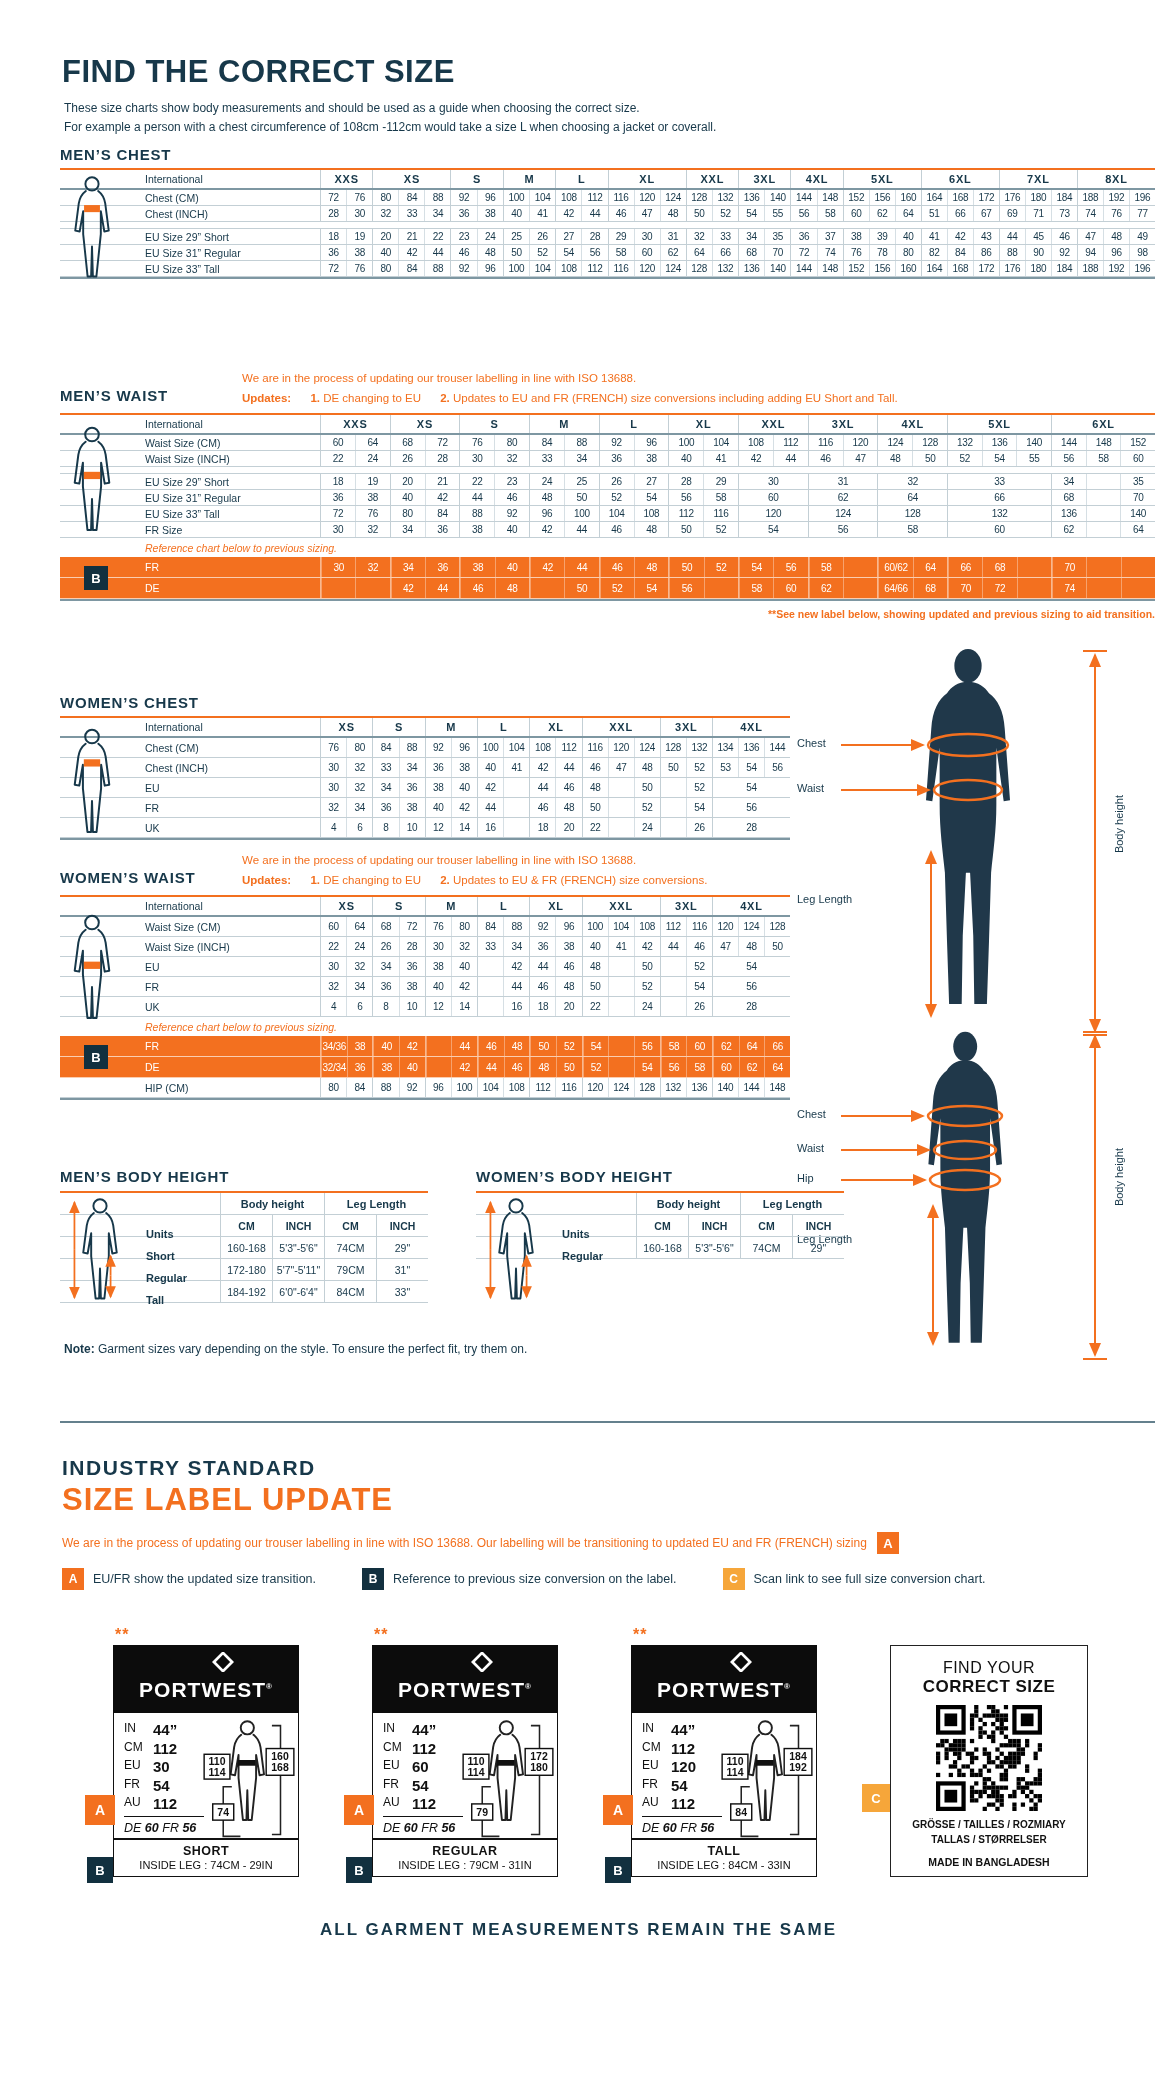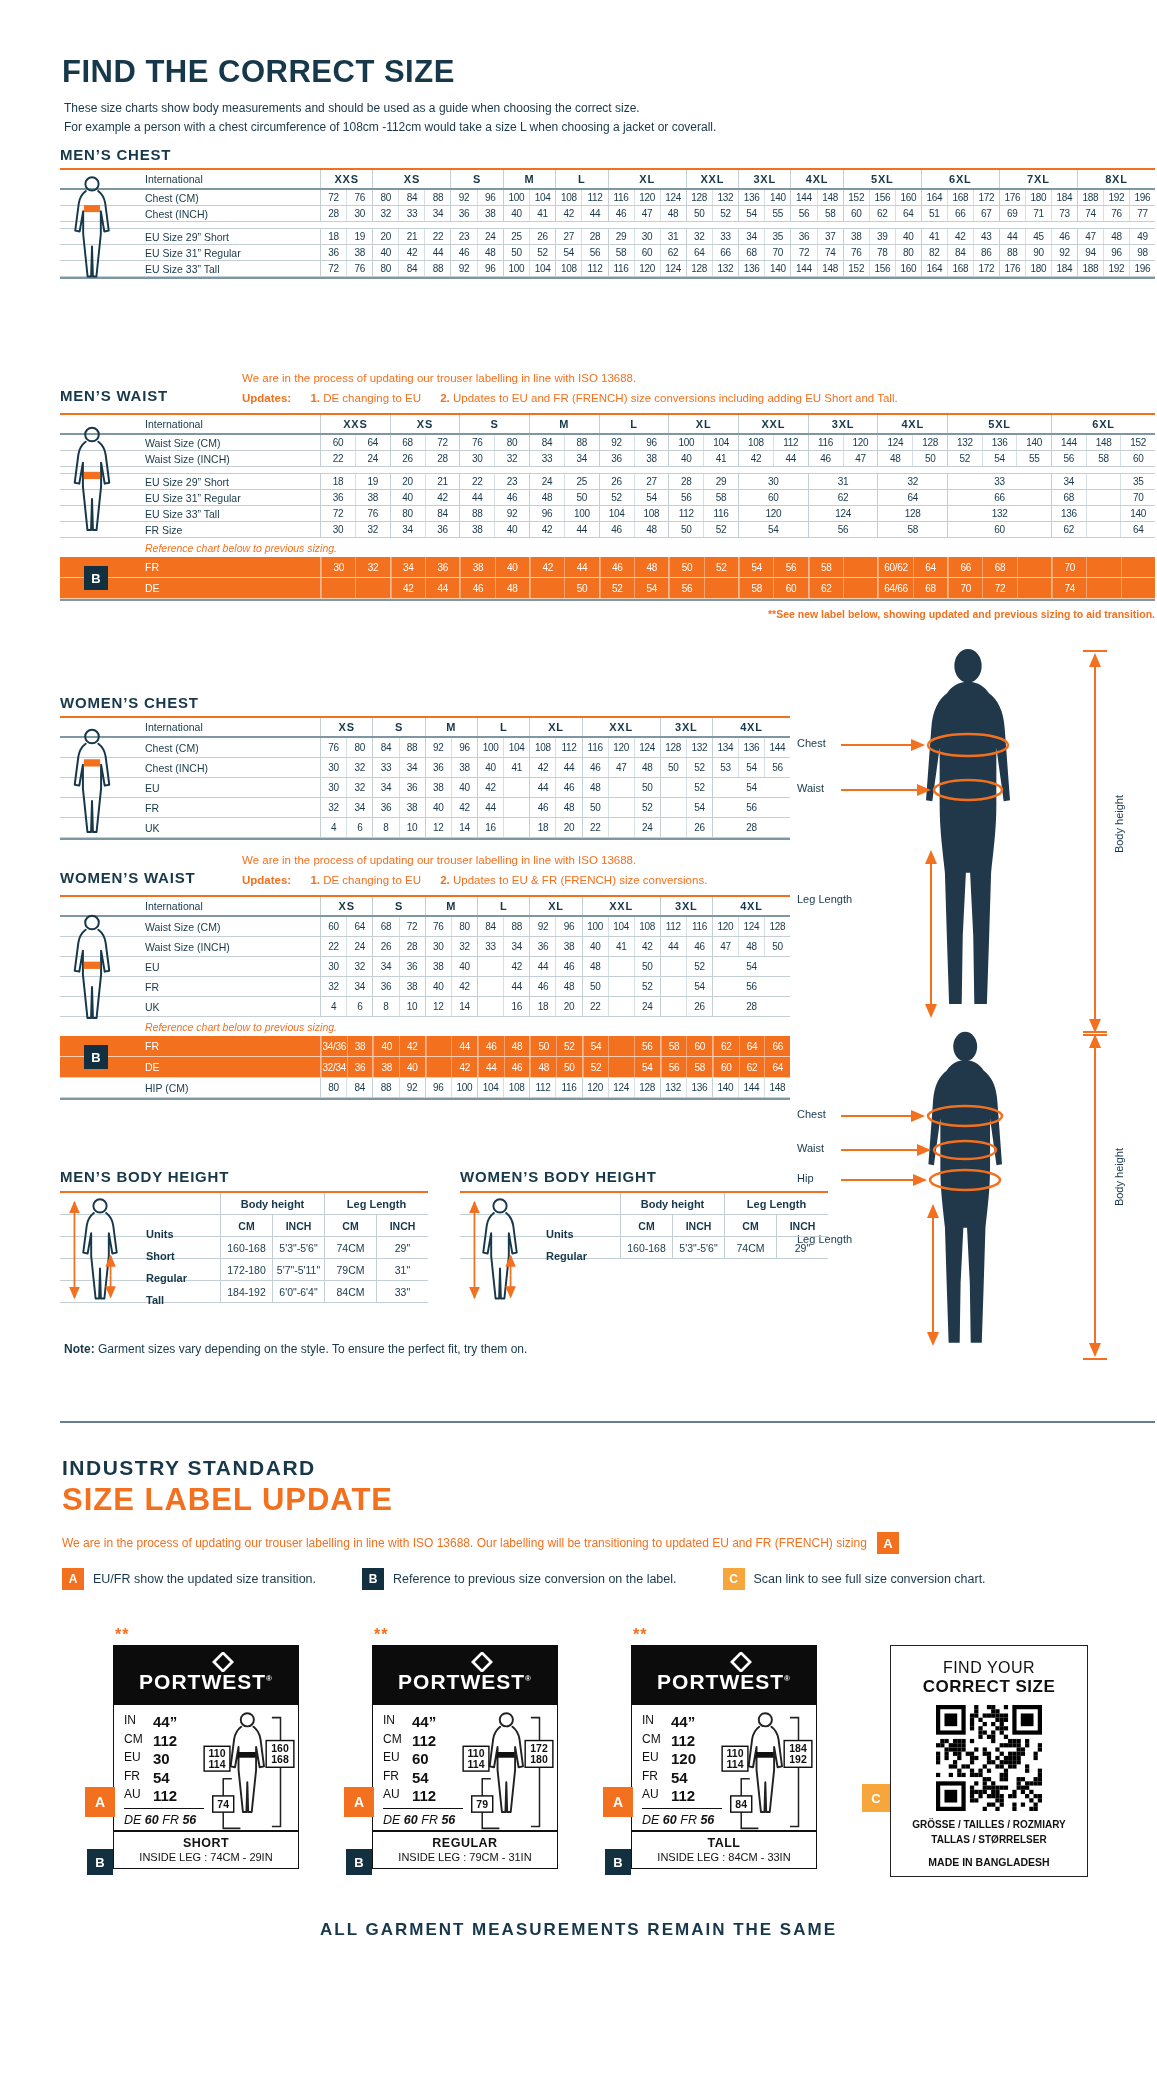--- a/index.html
+++ b/index.html
@@ -40,21 +40,21 @@
   .t-row.orange .t-label,.t-row.orange .t-cell{color:#fff;}
   .t-row.orange .t-group{border-left:1px solid rgba(255,255,255,.5);}
   .t-row.orange .t-cell{border-left:1px solid rgba(255,255,255,.35); font-size:10px;}
   .b-badge{position:absolute; left:-197px; top:50%; transform:translateY(-50%);}
   
   .badge{width:24px; height:24px; display:inline-flex; align-items:center; justify-content:center;
          color:#fff; font-weight:bold; font-size:13px; flex:none;}
   .badge-a{background:var(--orange);} .badge-b{background:#12303f;} .badge-c{background:var(--amber);}
   .orange-rows .b-badge{position:absolute; left:24px; top:50%; transform:translateY(-50%);}
   
-  .bh-wrap{display:flex;}
+  .bh-wrap{display:flex;gap:16px;}
   .bh-block{width:368px; flex:none;}
   .bh-block.right{margin-left:32px;}
   .bh-table{position:relative; border-top:2.5px solid var(--orange); margin-top:6px;}
   .bh-row{display:flex; height:22px; border-bottom:1px solid var(--line); align-items:stretch;}
   .bh-label{width:160px; flex:none; display:flex; align-items:center; padding-left:86px;
             font-size:11px; font-weight:bold; color:var(--navy); white-space:nowrap;margin-top:16px;}
   .bh-cell,.bh-gcell{flex:1; display:flex; align-items:center; justify-content:center;
             font-size:10.5px; color:var(--navy); border-left:1px solid var(--line);}
   .bh-gcell{flex:2; font-weight:bold; font-size:11px;}
   .bh-units .bh-cell{font-weight:bold;}
@@ -75,21 +75,21 @@
   .lu-para .badge{margin-left:10px; width:22px; height:22px;}
   .legend{margin-top:14px; display:flex; align-items:center;}
   .lg-item{display:flex; align-items:center; margin-right:46px;}
   .lg-item .badge{width:22px; height:22px; font-size:12px;}
   .lg-text{margin-left:9px; font-size:12.5px; color:var(--navy);}
   
   #cards-row{left:113px; top:1626px; display:flex; align-items:flex-start;}
   .card-wrap{position:relative; padding-top:19px; margin-right:73px;}
   .card-stars{position:absolute; top:0; left:2px; color:var(--orange); font-weight:bold; font-size:16px; letter-spacing:1px;}
   .card{width:186px; position:relative;}
-  .card-head{height:60px; background:#0c0c0c; position:relative;}
+  .card-head{height:68px; background:#0c0c0c; position:relative;}
   .pw-diamond{position:absolute; left:99px; top:7px; width:22px; height:20px;}
   .pw-text{position:absolute; left:0; right:0; bottom:11px; text-align:center; color:#fff;
            font-weight:bold; font-size:21px; letter-spacing:1px;}
   .pw-reg{font-size:8px; vertical-align:super;}
   .card-body{border:1.5px solid #111; border-top:none; height:164px; position:relative; background:#fff;}
   .card .badge-a{position:absolute; left:-29px; top:82px; width:30px; height:30px; font-size:14px;}
   .card .badge-b{position:absolute; left:-27px; top:144px; width:26px; height:26px;}
   .spec{position:absolute; left:10px; top:8px;}
   .spec-row{display:flex; align-items:flex-start; height:18.5px; color:#111;}
   .spec-k{width:29px; font-size:12px;}

